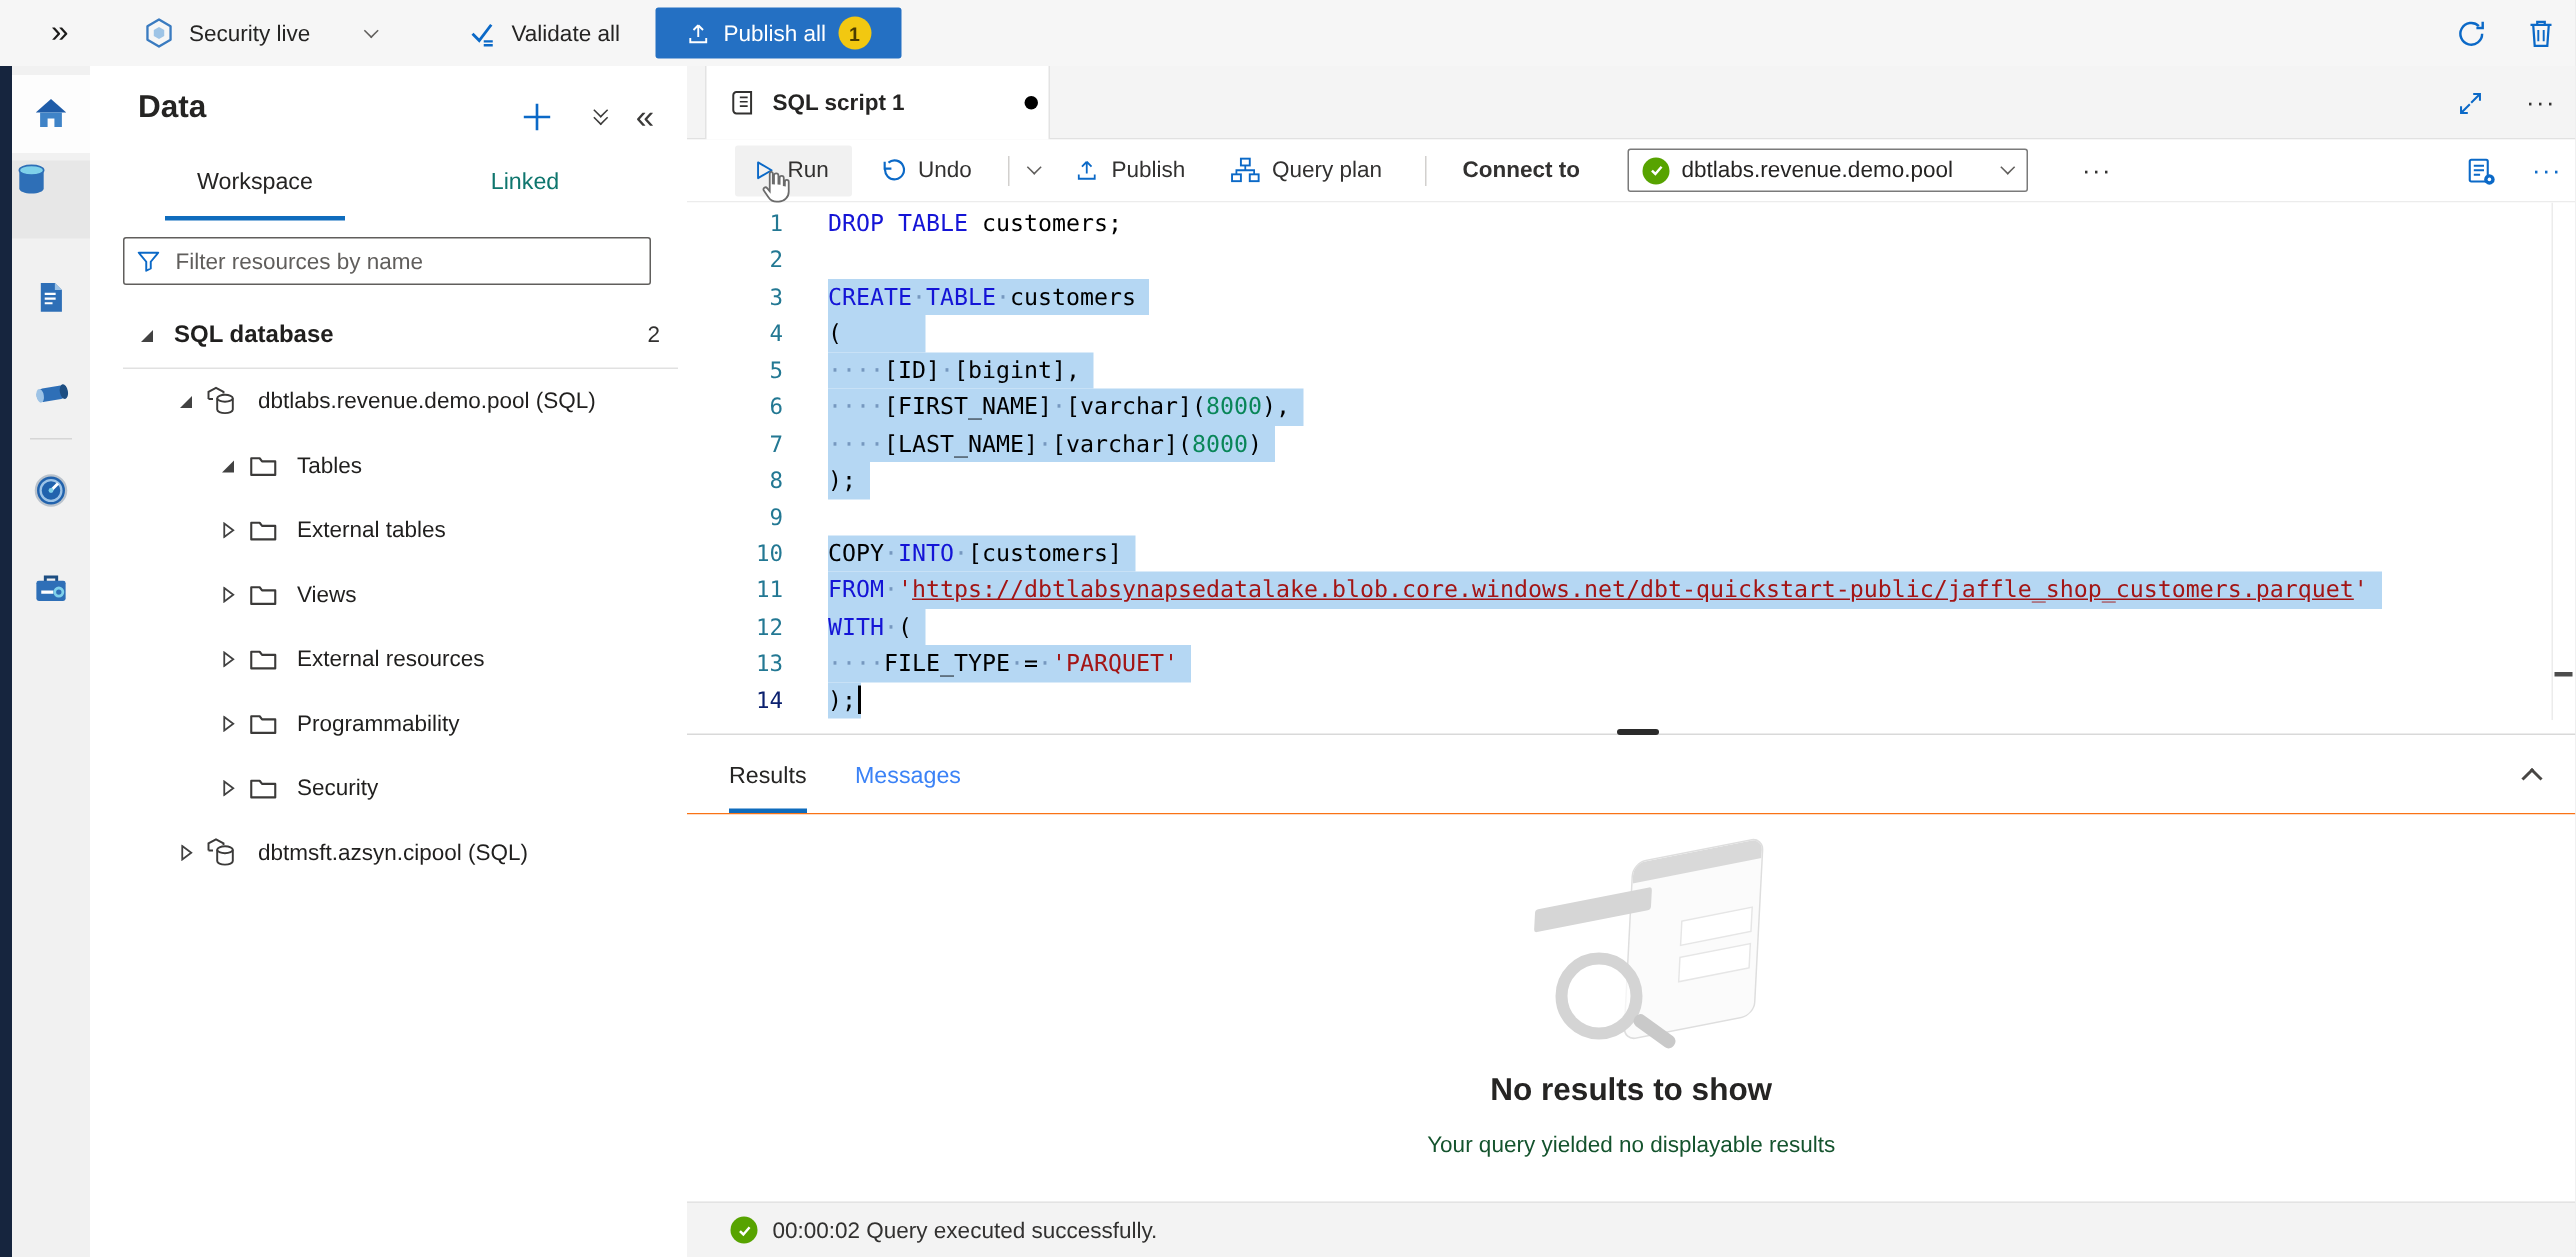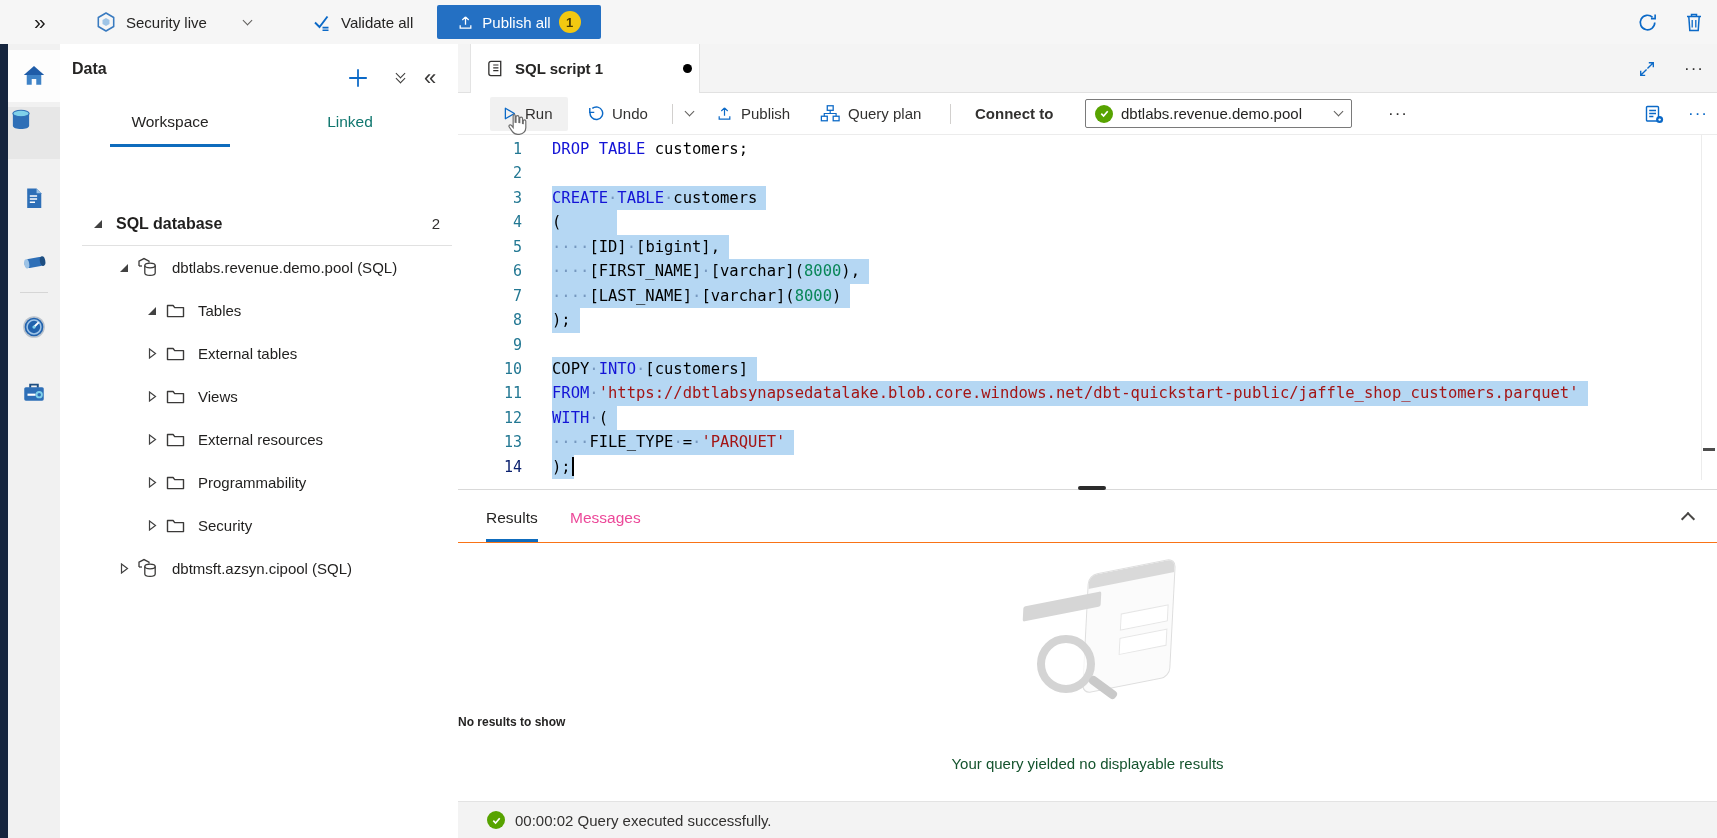--- a/index.html
+++ b/index.html
@@ -24,21 +24,21 @@
   
   .navstrip{position:absolute;left:0;top:44px;width:8px;height:794px;background:var(--nav_strip);}
   .rail{position:absolute;left:8px;top:44px;width:52px;height:794px;background:#f1f1f1;}
   .slot{position:absolute;left:0;width:52px;height:52px;display:flex;align-items:center;justify-content:center;}
   .slot.sel{background:#e7e7e7;}
   .slot.first{background:#fdfdfd;}
   .raildiv{position:absolute;left:12px;width:28px;height:1px;background:#d6d6d6;}
 
   
   .datapanel{position:absolute;left:60px;top:44px;width:398px;height:794px;background:#fff;border-right:1px solid #e3e3e3;}
-  .dp-title{position:absolute;left:12px;top:16px;font-size:16px;font-weight:700;color:#252423;}
+  .dp-title{position:absolute;left:32px;top:16px;font-size:21px;font-weight:700;color:#252423;}
   .dp-hicon{position:absolute;top:20px;display:flex;align-items:center;justify-content:center;width:28px;height:28px;}
   .wtab{position:absolute;top:60px;height:40px;width:120px;text-align:center;line-height:36px;font-size:15.5px;color:#0f766e;border-bottom:3px solid transparent;}
   .wtab.active{border-bottom-color:var(--accent_blue);color:#252423;}
   .filterbox{position:absolute;left:22px;top:114px;width:352px;height:32px;border:1px solid #605e5c;border-radius:2px;background:#fff;display:flex;align-items:center;gap:8px;padding:0 8px;box-sizing:border-box;}
   .filterbox input{border:0;outline:none;flex:1;font-size:15px;font-family:"Liberation Sans",sans-serif;color:#323130;background:transparent;}
   .filterbox input::placeholder{color:#605e5c;}
   #tree{position:absolute;left:0;top:158px;width:398px;}
   .trow{position:relative;height:43px;display:flex;align-items:center;font-size:15px;color:#201f1e;}
   .trow .twisty{position:absolute;width:12px;display:flex;justify-content:center;}
   .trow .ticon{position:absolute;display:flex;}
@@ -69,44 +69,44 @@
   
   .editor{position:absolute;left:0;top:91px;width:1259px;height:345px;background:#fff;overflow:hidden;}
   #code{position:absolute;left:0;top:2px;width:100%;}
   .cl{position:relative;height:24.45px;line-height:24.45px;white-space:pre;font-family:"DejaVu Sans Mono","Liberation Mono",monospace;font-size:15.5px;}
   .ln{position:absolute;left:0;top:0;width:64px;text-align:right;color:var(--line_number);font-size:15px;font-family:"DejaVu Sans Mono",monospace;}
   .ln.act{color:var(--line_number_active);}
   .ct{margin-left:94px;}
   .sel{display:inline-block;background:var(--selection);}
   .sel.nl{padding-right:9px;}
   .t-k{color:var(--keyword);} .t-p{color:#000;} .t-n{color:var(--number);}
-  .t-s{color:var(--string);} .t-u{color:var(--string);}
+  .t-s{color:var(--string);} .t-u{color:var(--string);text-decoration:underline;}
   .ws{color:rgba(55,90,140,.5);}
   .caret{display:inline-block;width:2px;height:19px;background:#000;vertical-align:text-bottom;margin-left:1px;}
   .ruler-line{position:absolute;left:1243px;top:0;width:1px;height:345px;background:#ececec;}
   .ruler-dash{position:absolute;left:1245px;top:313px;width:12px;height:3px;background:#4d4d4d;}
 
   
   .splitline{position:absolute;left:0;top:445px;width:1259px;height:1px;background:#d9d9d9;}
   .grip{position:absolute;left:620px;top:442px;width:28px;height:4px;background:#2b2b2b;border-radius:2px;}
   .resbar{position:absolute;left:0;top:446px;width:1259px;height:53px;border-bottom:1px solid #f97316;box-sizing:border-box;background:#fff;}
-  .rtab{position:absolute;top:8px;height:44px;line-height:40px;font-size:15.5px;color:#ec4899;border-bottom:3px solid transparent;box-sizing:border-box;}
+  .rtab{position:absolute;top:8px;height:44px;line-height:40px;font-size:15.5px;color:#3b82f6;border-bottom:3px solid transparent;box-sizing:border-box;}
   .rtab.active{border-bottom-color:var(--accent_blue);color:#252423;}
   .collapse-chv{position:absolute;left:1218px;top:14px;width:24px;height:24px;display:flex;align-items:center;justify-content:center;}
 
   .emptyzone{position:absolute;left:0;top:499px;width:1259px;height:258px;background:#fff;}
   .illu{position:absolute;left:557px;top:22px;width:160px;height:145px;}
   .illu .card{position:absolute;left:70px;top:2px;width:88px;height:118px;background:#fbfbfb;border:1px solid #dedede;border-radius:9px;transform:skewY(-14deg) rotate(3deg);box-sizing:border-box;overflow:hidden;}
   .illu .card .hdr{position:absolute;left:0;top:0;width:100%;height:13px;background:#d9d9d9;}
   .illu .card .r1,.illu .card .r2{position:absolute;left:34px;width:46px;height:15px;background:#fff;border:1px solid #e6e6e6;}
   .illu .card .r1{top:44px;} .illu .card .r2{top:68px;}
   .illu .chip{position:absolute;left:8px;top:34px;width:78px;height:15px;background:#d6d6d6;border-radius:2px;transform:skewY(-14deg) rotate(3deg);}
   .illu .lens{position:absolute;left:22px;top:70px;width:42px;height:42px;border:8px solid #d4d4d4;border-radius:50%;background:rgba(255,255,255,.7);box-sizing:content-box;}
   .illu .handle{position:absolute;left:72px;top:118px;width:32px;height:9px;background:#c9c9c9;border-radius:4px;transform:rotate(36deg);}
-  .empty-title{position:absolute;left:0;top:172px;width:1259px;text-align:left;font-size:12px;font-weight:700;color:#252423;}
+  .empty-title{position:absolute;left:0;top:172px;width:1259px;text-align:center;font-size:21px;font-weight:700;color:#252423;}
   .empty-sub{position:absolute;left:0;top:212px;width:1259px;text-align:center;font-size:15px;color:#14532d;}
 
   .statusbar{position:absolute;left:0;top:757px;width:1259px;height:37px;background:#f3f3f3;border-top:1px solid #e3e3e3;display:flex;align-items:center;gap:10px;padding-left:29px;box-sizing:border-box;font-size:15px;color:#323130;}
 
   .cursor{position:absolute;left:505px;top:112px;z-index:50;}
   svg{display:block;}
 </style>
 </head>
 <body>
 
@@ -222,20 +222,28 @@
     </div>
     <div class="dp-hicon" style="left:326px;flex-direction:column;gap:0;color:#3b3a39">
       <span class="chv sm" style="border-color:#3b3a39"></span>
         <span class="chv sm" style="border-color:#3b3a39;margin-top:-2px"></span>
     </div>
     <div class="dp-hicon" style="left:356px;font-size:22px;color:#3b3a39">«</div>
 
     <div class="wtab active" style="left:50px">Workspace</div>
     <div class="wtab" style="left:230px">Linked</div>
 
+    <div class="filterbox">
+      <span>
+        <svg width="16" height="15" viewBox="0 0 16 15">
+            <path d="M1.5 1.5 h13 l-5 6 v4.5 l-3 1.5 v-6 Z" fill="none" stroke="#0b69c7" stroke-width="1.3" stroke-linejoin="round"></path>
+          </svg>
+      </span>
+      <input type="text" placeholder="Filter resources by name" style="">
+    </div>
 
     <div id="tree">
         <div class="trow lvl0">
           <span class="twisty">
             <svg width="10" height="10" viewBox="0 0 10 10">
               <path d="M9 1 L9 9 L1 9 Z" fill="#424242"></path>
             </svg>
           </span>
           <span class="tlabel">SQL database</span>
           <span class="tbadge">2</span>

